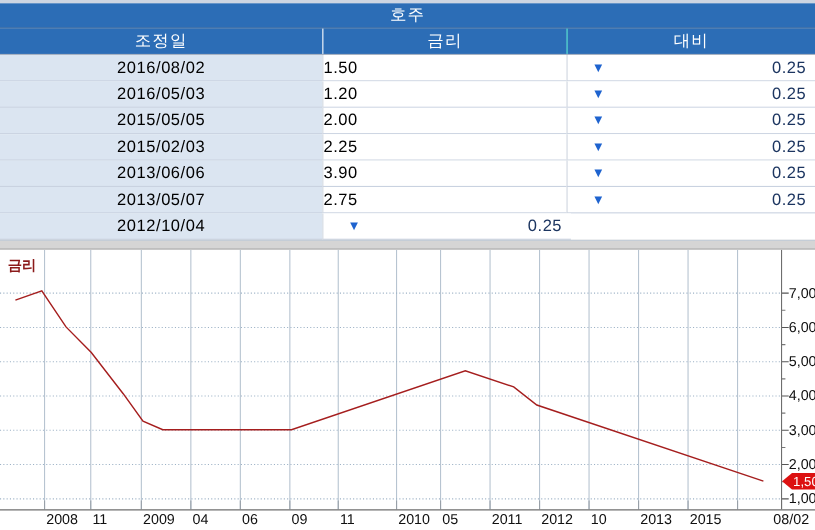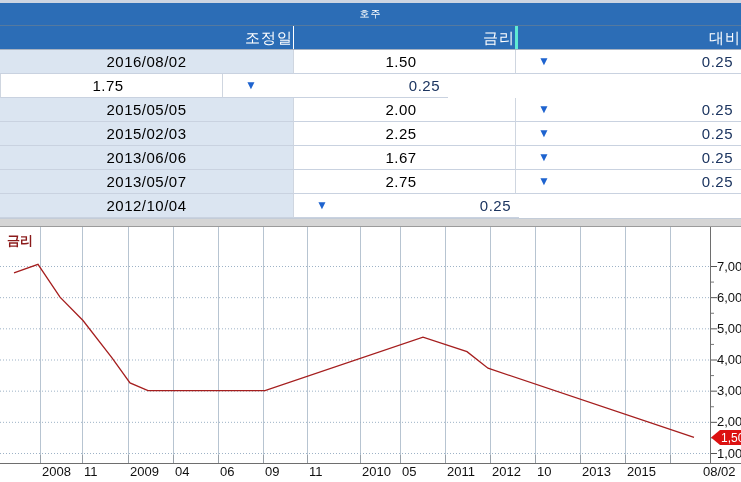--- a/index.html
+++ b/index.html
@@ -12,32 +12,32 @@
     --line-red:#a51e1e;
     --tag-red:#dc1111;
     --label-red:#8b1a1a;
   }
   *{margin:0;padding:0;box-sizing:border-box;}
   html,body{width:741px;height:482px;overflow:hidden;background:#fff;
     font-family:"Liberation Sans","DejaVu Sans",sans-serif;}
   .app{position:relative;width:741px;height:482px;background:#fff;}
   .top-band{position:absolute;left:0;top:0;width:741px;height:3px;background:var(--band);}
   .title-row{position:absolute;left:0;top:3px;width:741px;height:23px;background:var(--header-blue);
-    border-bottom:1px solid #54799f;color:#fff;font-size:10px;line-height:22px;text-align:center;letter-spacing:1px;}
+    border-bottom:1px solid #54799f;color:#fff;font-size:15px;line-height:22px;text-align:center;letter-spacing:1px;}
   .header-row{position:absolute;left:0;top:26px;width:741px;height:24px;background:var(--header-blue);
     border-bottom:1px solid #a7b2c2;display:flex;color:#fff;font-size:15px;line-height:23px;text-align:center;letter-spacing:1px;}
-  .hc{height:100%;text-align:right;}
+  .hc{height:100%;}
   .hc1{width:293px;}
   .hc2{width:222px;border-left:1px solid #fff;}
-  .hc3{width:226px;border-left:3px solid #5eead4;}
+  .hc3{width:226px;border-left:1px solid #5eead4;}
   .rows{position:absolute;left:0;top:50px;width:741px;}
   .trow{display:flex;height:24px;font-size:15px;line-height:23px;}
   .cell{height:24px;border-bottom:1px solid var(--row-line);}
   .c-date{width:293px;background:var(--date-bg);text-align:center;color:#000;letter-spacing:0.5px;}
-  .c-rate{width:222px;background:#fff;border-left:1px solid #cfd6e0;text-align:center;padding-right:7px;color:#000;letter-spacing:0.5px;}
+  .c-rate{width:222px;background:#fff;border-left:1px solid #cfd6e0;text-align:left;padding-right:7px;color:#000;letter-spacing:0.5px;}
   .c-chg{width:226px;background:#fff;border-left:1px solid #cfd6e0;position:relative;}
   .c-chg .arr{position:absolute;left:22px;top:0;color:var(--arrow-blue);font-size:12px;line-height:23px;}
   .c-chg .val{position:absolute;right:8px;top:0;color:var(--change-text);letter-spacing:0.5px;}
   .splitter{position:absolute;left:0;top:218px;width:741px;height:9px;background:#d5d5d5;
     border-top:1px solid #c3ccd8;border-bottom:1px solid #9b9b9b;}
   .chart-wrap{position:absolute;left:0;top:227px;width:741px;height:255px;background:#fff;}
   svg{display:block;font-family:"Liberation Sans","DejaVu Sans",sans-serif;}
 </style>
 </head>
 <body>
@@ -58,21 +58,22 @@
   <div class="rows" id="rows">
       <div class="trow">
         <div class="cell c-date">2016/08/02</div>
         <div class="cell c-rate">1.50</div>
         <div class="cell c-chg">
           <span class="arr">▼</span>
           <span class="val">0.25</span>
         </div>
       </div>
       <div class="trow">
-        <div class="cell c-rate">1.75</div>
+        <div class="cell c-date">2016/05/03</div>
+        <div class="cell c-rate">1.20</div>
         <div class="cell c-chg">
           <span class="arr">▼</span>
           <span class="val">0.25</span>
         </div>
       </div>
       <div class="trow">
         <div class="cell c-date">2015/05/05</div>
         <div class="cell c-rate">2.00</div>
         <div class="cell c-chg">
           <span class="arr">▼</span>
@@ -82,21 +83,21 @@
       <div class="trow">
         <div class="cell c-date">2015/02/03</div>
         <div class="cell c-rate">2.25</div>
         <div class="cell c-chg">
           <span class="arr">▼</span>
           <span class="val">0.25</span>
         </div>
       </div>
       <div class="trow">
         <div class="cell c-date">2013/06/06</div>
-        <div class="cell c-rate">1.67</div>
+        <div class="cell c-rate">3.90</div>
         <div class="cell c-chg">
           <span class="arr">▼</span>
           <span class="val">0.25</span>
         </div>
       </div>
       <div class="trow">
         <div class="cell c-date">2013/05/07</div>
         <div class="cell c-rate">2.75</div>
         <div class="cell c-chg">
           <span class="arr">▼</span>

